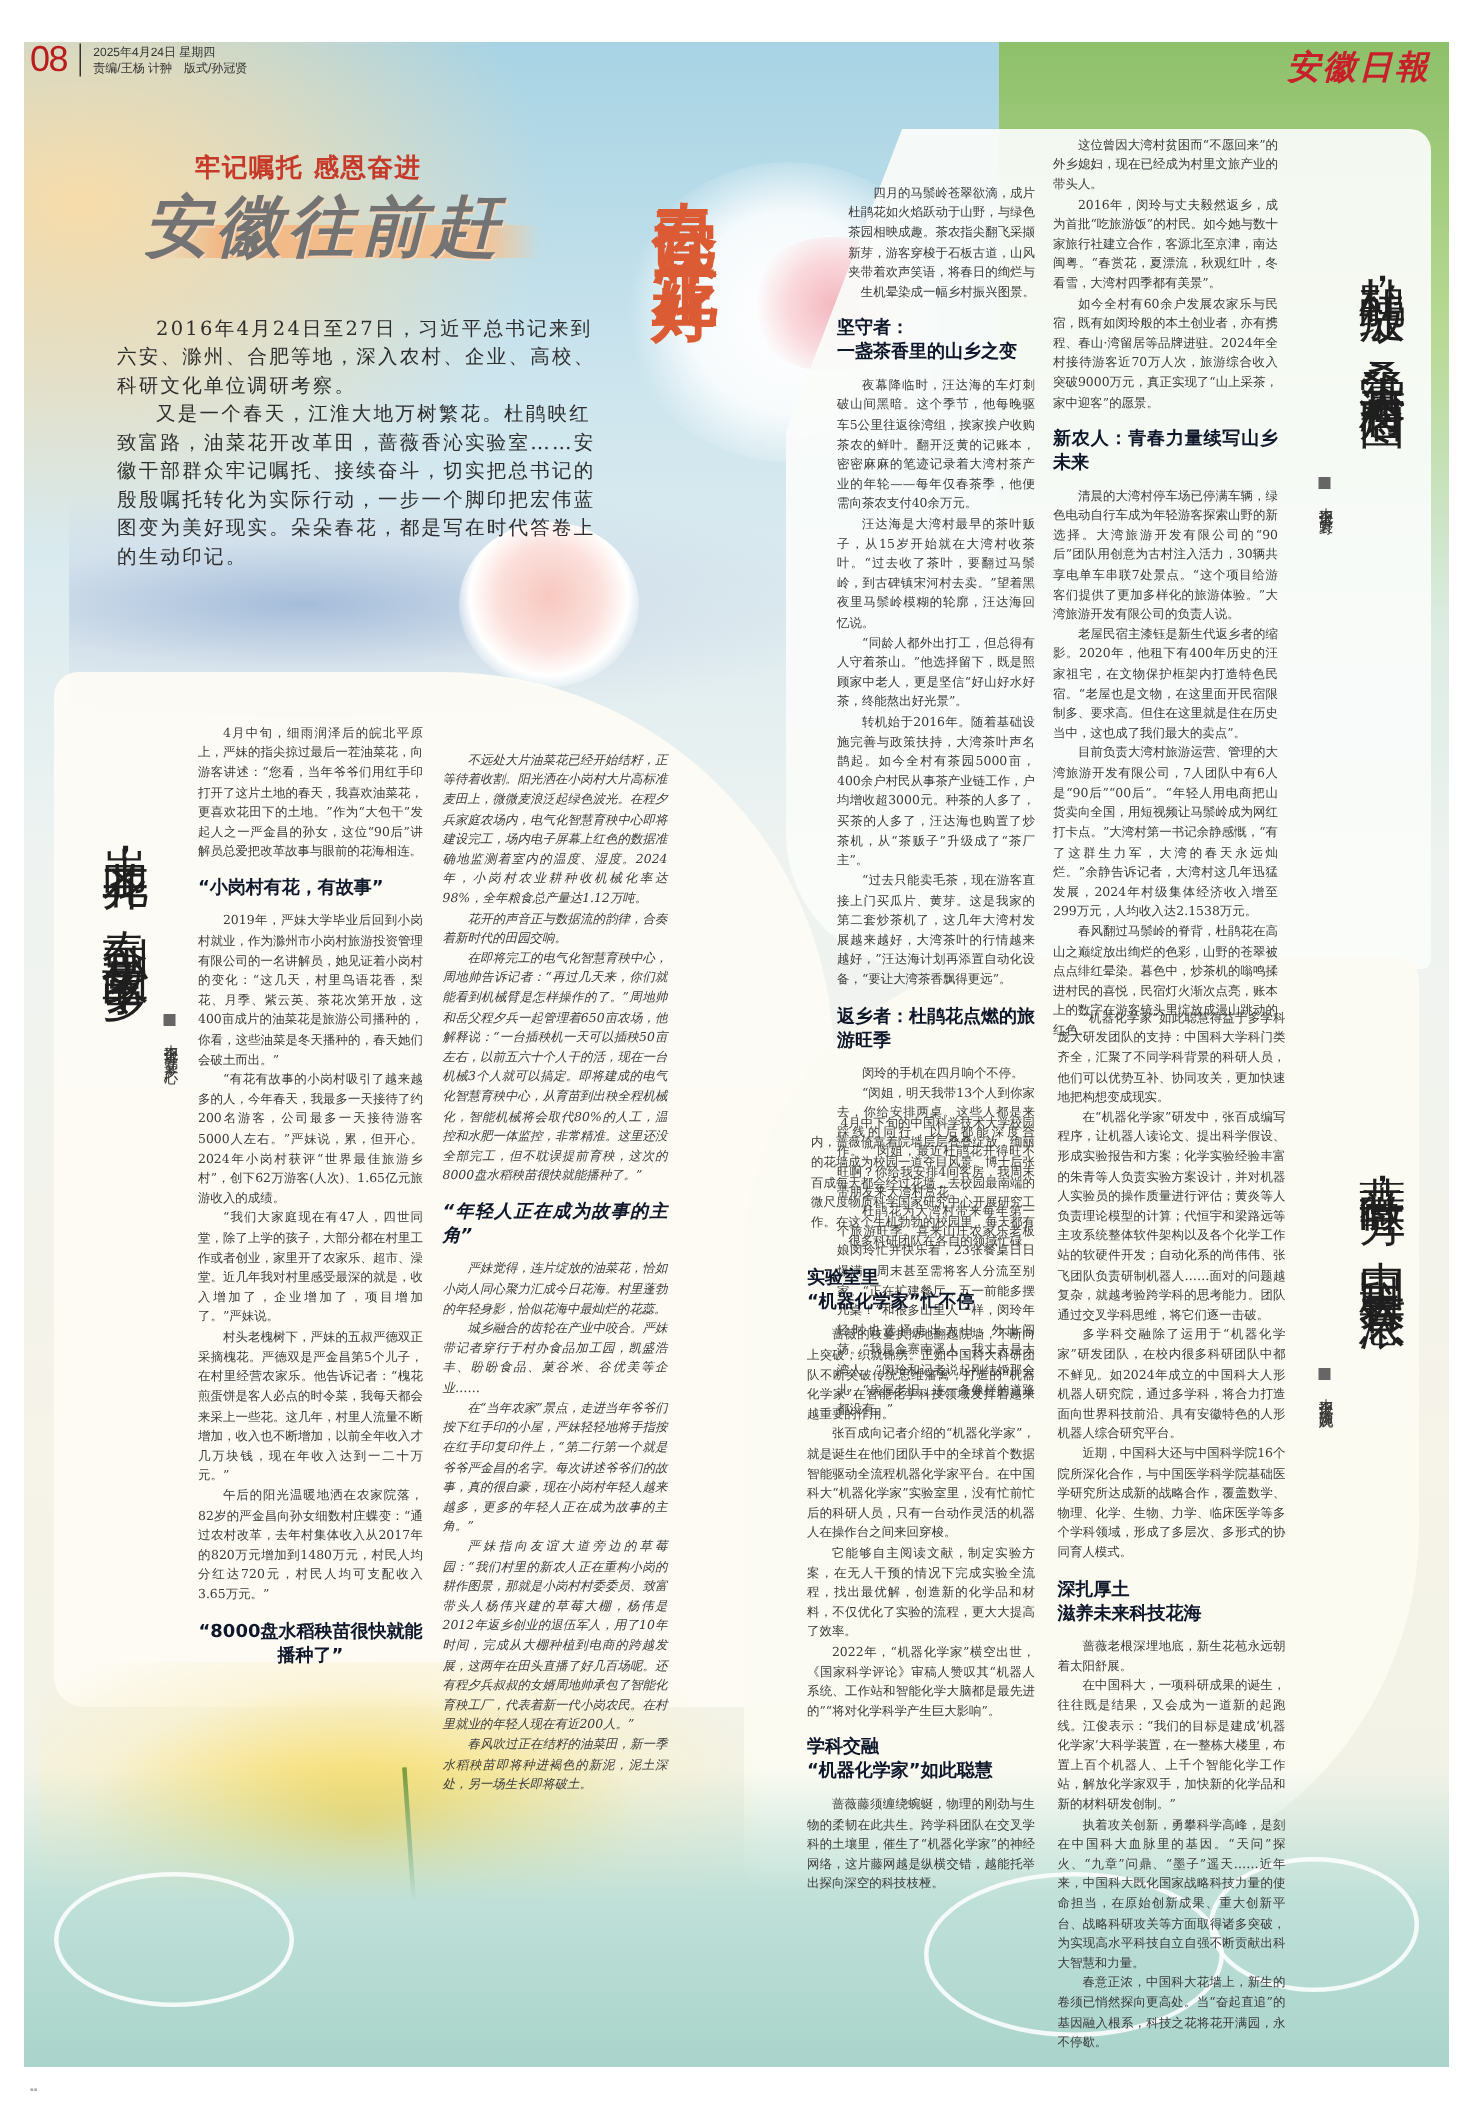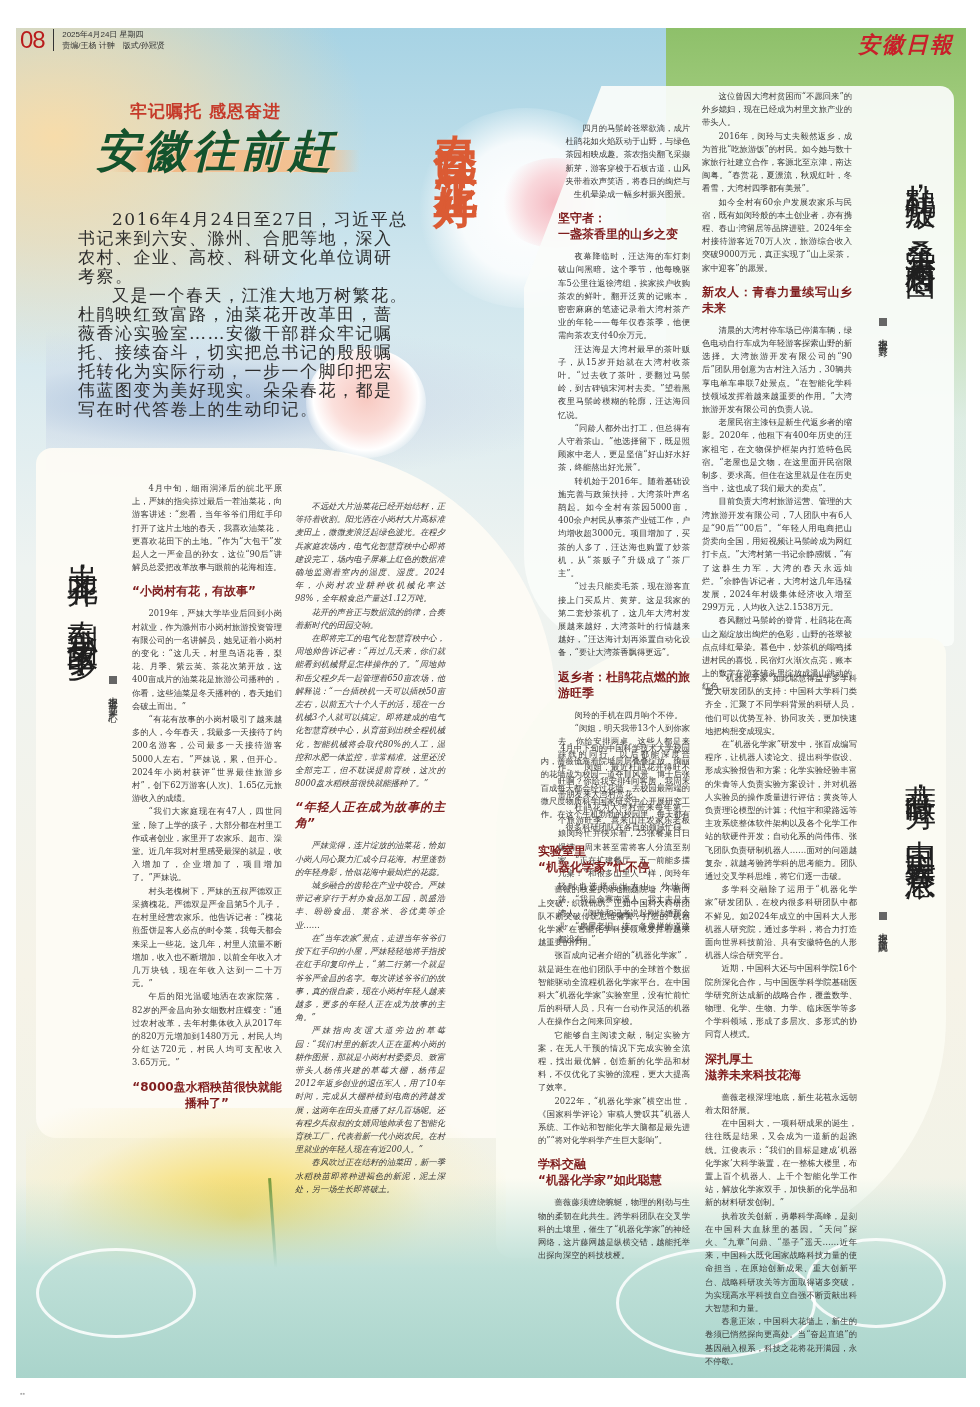--- a/index.html
+++ b/index.html
@@ -46,40 +46,40 @@
   .hdr-meta { font-family: "Liberation Sans", sans-serif; font-size: 8px; line-height: 11px; color:#333; }
   .masthead { position:absolute; right: 26px; top: 30px; font-family: "DejaVu Serif", serif; font-size: 22px; font-weight:bold;
     color:#c8202a; letter-spacing: 2px; font-style: italic; z-index:5;text-align:center; }
 
   
   .banner-sub { position:absolute; left: 130px; top: 100px; font-family: "DejaVu Sans", sans-serif; font-weight:bold;
     font-size: 17px; color:#c63a2a; letter-spacing:1px; z-index:5; }
   .banner-brush { position:absolute; left: 110px; top: 150px; width: 250px; height: 22px;
     background: linear-gradient(90deg, rgba(240,170,110,0) 0%, #f1b884 15%, #f3c395 85%, rgba(240,170,110,0) 100%); z-index:4; }
   .banner-main { position:absolute; left: 96px; top: 122px; font-family: "DejaVu Serif", serif; font-weight: bold;
-    font-size: 44px; color:#14532d; letter-spacing: 4px; font-style: italic; z-index:5; text-shadow: 1px 1px 0 #f6d6b8; }
-
-  .lead { position:absolute; left: 78px; top: 210px; width: 330px; font-size: 17px; line-height: 19px; color:#2d2d2d; z-index:5; }
+    font-size: 44px; color:#737373; letter-spacing: 4px; font-style: italic; z-index:5; text-shadow: 1px 1px 0 #f6d6b8; }
+
+  .lead { position:absolute; left: 78px; top: 210px; width: 330px; font-size: 13px; line-height: 19px; color:#2d2d2d; z-index:5; }
   .lead p { text-indent: 2em; letter-spacing: 1.5px; }
 
   
   .v-big { position:absolute; left: 428px; top: 100px; writing-mode: vertical-rl; font-family: "DejaVu Sans", sans-serif;
     font-weight:bold; font-size: 44px; color:#db5b34; line-height: 56px; letter-spacing: 6px; z-index:6; }
 
   
   .v-title { position:absolute; writing-mode: vertical-rl; font-family: "DejaVu Serif", serif; font-size: 31px; color:#1f1f1f;
     letter-spacing: 5px; z-index:6; }
   .v-byline { position:absolute; writing-mode: vertical-rl; font-family: "DejaVu Sans", sans-serif; font-size: 9.5px; color:#333;
     letter-spacing: 1px; z-index:6; }
   .v-byline .sq { display:inline-block; width:8px; height:8px; background:#666; margin-bottom:5px; }
 
   
   .col { position:absolute; font-size: 8.3px; line-height: 13.2px; color:#3a3a3a; z-index:5; text-align: justify; }
   .col p { text-indent: 2em; }
-  .sub-head { font-family: "DejaVu Sans", sans-serif; font-weight:bold; color:#7f1d1d; font-size: 12px; line-height: 16px; margin: 9px 0 8px; }
+  .sub-head { font-family: "DejaVu Sans", sans-serif; font-weight:bold; color:#0f172a; font-size: 12px; line-height: 16px; margin: 9px 0 8px; }
   .sub-head.center { text-align:center; }
 
   .footer-mark { position:absolute; left: 20px; bottom: 10px; font-size: 7px; color:#aaa; font-family: "Liberation Sans", sans-serif; }
 </style>
 </head>
 <body>
 
 <div class="page">
   <div class="sky-warm"></div>
   <div class="cloud-1"></div>
@@ -126,34 +126,34 @@
   <span class="sq"></span><span>本报记者 袁野</span>
 </div>
 
 <div class="col" style="left:558px; top:122px; width:132px;">
   <p style="text-align:right;">四月的马鬃岭苍翠欲滴，成片杜鹃花如火焰跃动于山野，与绿色茶园相映成趣。茶农指尖翻飞采撷新芽，游客穿梭于石板古道，山风夹带着欢声笑语，将春日的绚烂与生机晕染成一幅乡村振兴图景。</p>
   <div class="sub-head" style="white-space:pre-line;">坚守者：
 一盏茶香里的山乡之变</div>
   <p>夜幕降临时，汪达海的车灯刺破山间黑暗。这个季节，他每晚驱车5公里往返徐湾组，挨家挨户收购茶农的鲜叶。翻开泛黄的记账本，密密麻麻的笔迹记录着大湾村茶产业的年轮——每年仅春茶季，他便需向茶农支付40余万元。</p>
   <p>汪达海是大湾村最早的茶叶贩子，从15岁开始就在大湾村收茶叶。“过去收了茶叶，要翻过马鬃岭，到古碑镇宋河村去卖。”望着黑夜里马鬃岭模糊的轮廓，汪达海回忆说。</p>
   <p>“同龄人都外出打工，但总得有人守着茶山。”他选择留下，既是照顾家中老人，更是坚信“好山好水好茶，终能熬出好光景”。</p>
-  <p>转机始于2016年。随着基础设施完善与政策扶持，大湾茶叶声名鹊起。如今全村有茶园5000亩，400余户村民从事茶产业链工作，户均增收超3000元。项目增加了，买茶的人多了，汪达海也购置了炒茶机，从“茶贩子”升级成了“茶厂主”。</p>
+  <p>转机始于2016年。随着基础设施完善与政策扶持，大湾茶叶声名鹊起。如今全村有茶园5000亩，400余户村民从事茶产业链工作，户均增收超3000元。种茶的人多了，买茶的人多了，汪达海也购置了炒茶机，从“茶贩子”升级成了“茶厂主”。</p>
   <p>“过去只能卖毛茶，现在游客直接上门买瓜片、黄芽。这是我家的第二套炒茶机了，这几年大湾村发展越来越好，大湾茶叶的行情越来越好，”汪达海计划再添置自动化设备，“要让大湾茶香飘得更远”。</p>
   <div class="sub-head">返乡者：杜鹃花点燃的旅游旺季</div>
   <p>闵玲的手机在四月响个不停。</p>
   <p>“闵姐，明天我带13个人到你家去，你给安排两桌。这些人都是来踩线的同行，以后都能深度合作。”“闵姐，最近杜鹃花开得旺不旺啊？你给我安排4间客房，我周末带朋友来大湾村赏花。”</p>
   <p>杜鹃花为大湾村带来每年第一个旅游旺季。喜来山庄农家乐老板娘闵玲忙并快乐着，23张餐桌日日爆满，周末甚至需将客人分流至别家。“正在扩建餐厅，五一前能多摆几桌！”和很多山里人一样，闵玲年轻时也选择走出大山，外出闯荡。“我是金寨南溪人，我丈夫是大湾人。”闵玲和记者说起刚结婚那会儿，“房屋老旧，连一条像样的道路都没有。”</p>
 </div>
 
 <div class="col" style="left:702px; top:90px; width:150px;">
   <p>这位曾因大湾村贫困而“不愿回来”的外乡媳妇，现在已经成为村里文旅产业的带头人。</p>
   <p>2016年，闵玲与丈夫毅然返乡，成为首批“吃旅游饭”的村民。如今她与数十家旅行社建立合作，客源北至京津，南达闽粤。“春赏花，夏漂流，秋观红叶，冬看雪，大湾村四季都有美景”。</p>
   <p>如今全村有60余户发展农家乐与民宿，既有如闵玲般的本土创业者，亦有携程、春山·湾留居等品牌进驻。2024年全村接待游客近70万人次，旅游综合收入突破9000万元，真正实现了“山上采茶，家中迎客”的愿景。</p>
   <div class="sub-head">新农人：青春力量续写山乡未来</div>
-  <p>清晨的大湾村停车场已停满车辆，绿色电动自行车成为年轻游客探索山野的新选择。大湾旅游开发有限公司的“90后”团队用创意为古村注入活力，30辆共享电单车串联7处景点。“在智能化学科技领域发挥着越来越重要的作用。”大湾旅游开发有限公司的负责人说。</p>
+  <p>清晨的大湾村停车场已停满车辆，绿色电动自行车成为年轻游客探索山野的新选择。大湾旅游开发有限公司的“90后”团队用创意为古村注入活力，30辆共享电单车串联7处景点。“这个项目给游客们提供了更加多样化的旅游体验。”大湾旅游开发有限公司的负责人说。</p>
   <p>老屋民宿主漆钰是新生代返乡者的缩影。2020年，他租下有400年历史的汪家祖宅，在文物保护框架内打造特色民宿。“老屋也是文物，在这里面开民宿限制多、要求高。但住在这里就是住在历史当中，这也成了我们最大的卖点”。</p>
   <p>目前负责大湾村旅游运营、管理的大湾旅游开发有限公司，7人团队中有6人是“90后”“00后”。“年轻人用电商把山货卖向全国，用短视频让马鬃岭成为网红打卡点。”大湾村第一书记余静感慨，“有了这群生力军，大湾的春天永远灿烂。”余静告诉记者，大湾村这几年迅猛发展，2024年村级集体经济收入增至299万元，人均收入达2.1538万元。</p>
   <p>春风翻过马鬃岭的脊背，杜鹃花在高山之巅绽放出绚烂的色彩，山野的苍翠被点点绯红晕染。暮色中，炒茶机的嗡鸣揉进村民的喜悦，民宿灯火渐次点亮，账本上的数字在游客镜头里绽放成漫山跳动的红色。</p>
 </div>
 
 <div class="v-title" style="left:62px; top:540px;">岗上花开，春到小岗故事多</div>
 <div class="v-byline" style="left:106px; top:676px;">
   <span class="sq"></span><span>本报记者 韩文 罗广心</span>
 </div>
 

